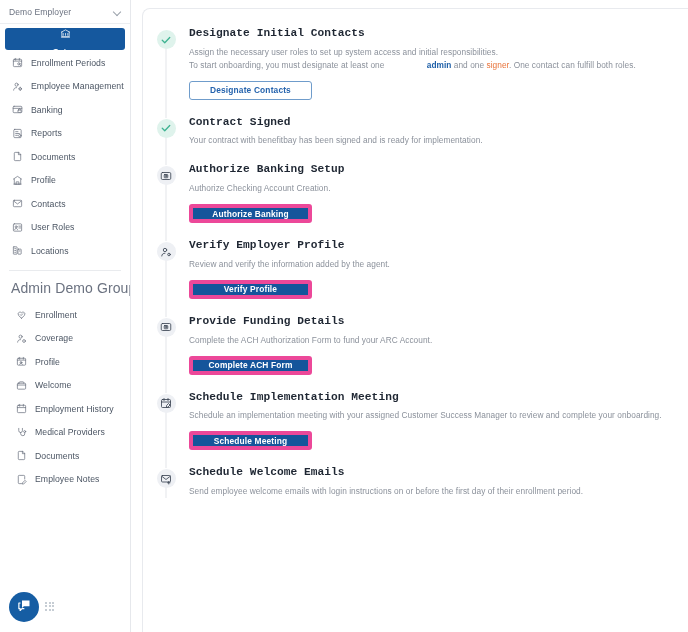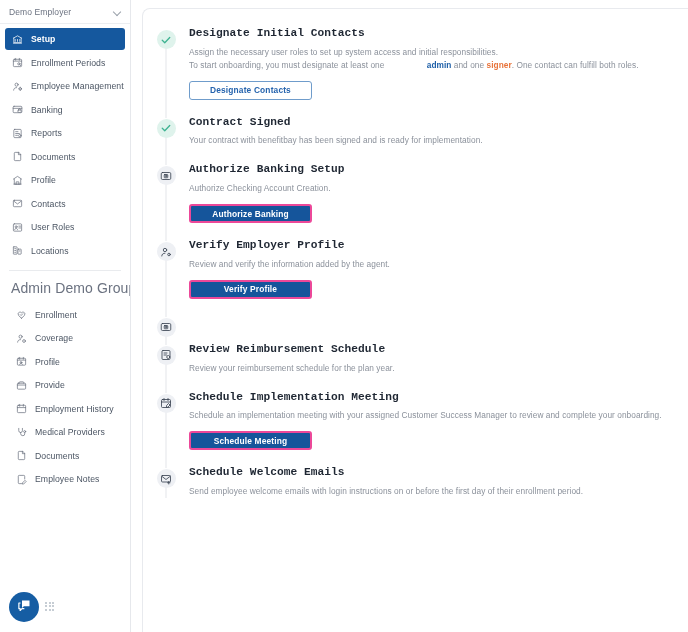--- a/index.html
+++ b/index.html
@@ -42,21 +42,21 @@
   .nav-item {
     display: flex; align-items: center; gap: 8px;
     height: 22px; border-radius: 3px; padding: 0 7px;
     margin-bottom: 1.5px; cursor: pointer;
   }
   .nav-item .nav-label {
     font-size: 8.7px; color: #4b5563; white-space: nowrap; letter-spacing: .05px;
   }
   .nav-item .ico { width: 11px; height: 11px; flex: 0 0 11px; display:block; }
   .nav-item .ico svg { display:block; width:11px; height:11px; }
-  .nav-item.active { background: #15589e; }
+  .nav-item.active { background: #15589e; flex-direction: column; }
   .nav-item.active .nav-label { color: #ffffff; font-weight: 600; }
   .nav-item.active .ico svg { stroke: #ffffff; }
   .nav-divider { height:1px; background:#e9ebee; margin: 8px 9px 0 9px; }
   .nav-section-title {
     font-size: 14px; color: #6b7280; padding: 9px 11px 4px 11px;
     letter-spacing: .1px; white-space: nowrap;
   }
   .nav-item-sub { padding-left: 11px; }
 
   
@@ -107,28 +107,28 @@
   .marker svg { display: block; }
   .step-body { flex: 1; padding-right: 10px; padding-bottom: 10px; }
   .step-title {
     font-size: 11.2px; font-weight: 700; color: #1f2733;
     letter-spacing: .05px; margin-bottom: 6px; line-height: 1.15; font-family: Liberation Mono, monospace;
   }
   .step-desc {
     font-size: 8.3px; color: #8b919b; line-height: 1.55; letter-spacing: .05px;
   }
   .step-desc .em-admin { color: #1d5fa8; font-weight: 700; padding-left: 40px; }
-  .step-desc .em-signer { color: #e8733a; font-weight: 700; margin-top: 48px; }
+  .step-desc .em-signer { color: #e8733a; font-weight: 400; margin-top: 48px; }
   .btn {
     margin-top: 9px; height: 19px; min-width: 123px;
     display: inline-flex; align-items: center; justify-content: center;
     font-size: 8.4px; font-weight: 700; letter-spacing: .15px;
     border-radius: 3px; cursor: pointer; padding: 1px 12px;
   }
-  .btn.primary { background: #15559b; color: #ffffff; border: 2px solid #ec4899; }
+  .btn.primary { background: #15559b; color: #ffffff; border: 4px solid #ec4899; }
   .btn.outline { background: #ffffff; color: #2563ad; border: 1px solid #6f9ccb; }
 </style>
 </head>
 <body>
 
 <div class="app">
 
   <aside class="sidebar">
 
     <div class="org-switch">
@@ -279,21 +279,21 @@
           <span class="nav-label">Profile</span>
         </div>
         <div class="nav-item nav-item-sub">
           <span class="ico">
             <svg viewBox="0 0 24 24" fill="none" stroke="#6b7280" stroke-width="1.6" stroke-linecap="round" stroke-linejoin="round">
               <rect x="3" y="7" width="18" height="13" rx="2"></rect>
               <path d="M7 7V5.6A1.6 1.6 0 018.6 4h6.8A1.6 1.6 0 0117 5.6V7"></path>
               <path d="M3 11h18"></path>
             </svg>
           </span>
-          <span class="nav-label">Provide</span>
+          <span class="nav-label">Welcome</span>
         </div>
         <div class="nav-item nav-item-sub">
           <span class="ico">
             <svg viewBox="0 0 24 24" fill="none" stroke="#6b7280" stroke-width="1.6" stroke-linecap="round" stroke-linejoin="round">
               <rect x="3" y="5" width="18" height="16" rx="2"></rect>
               <path d="M3 10h18M8 3v4M16 3v4"></path>
             </svg>
           </span>
           <span class="nav-label">Employment History</span>
         </div>
@@ -408,36 +408,21 @@
             <div class="step-rail">
               <div class="line"></div>
               <div class="marker pending">
                 <svg width="12" height="12" viewBox="0 0 24 24" fill="none" stroke="#3c4654" stroke-width="1.7" stroke-linecap="round" stroke-linejoin="round">
                   <rect x="2.5" y="5" width="19" height="14" rx="2.5"></rect>
                   <rect x="8.5" y="9" width="7" height="6.5" rx="1"></rect>
                   <circle cx="12" cy="12" r="1.3"></circle>
                 </svg>
               </div>
             </div>
-          </div>
-          <div class="step">
-            <div class="step-rail">
-              <div class="line"></div>
-              <div class="marker pending">
-                <svg width="12" height="12" viewBox="0 0 24 24" fill="none" stroke="#3c4654" stroke-width="1.7" stroke-linecap="round" stroke-linejoin="round">
-                  <rect x="4" y="3" width="16" height="18" rx="2"></rect>
-                  <path d="M8 8h6M8 12h5"></path>
-                  <circle cx="16.5" cy="16" r="3" fill="#fff"></circle>
-                </svg>
-              </div>
-            </div>
-            <div class="step-body">
-              <div class="step-title">Review Reimbursement Schedule</div>
-              <div class="step-desc">Review your reimbursement schedule for the plan year.</div>
-            </div>
+            <div class="step-body"><div class="step-title">Provide Funding Details</div><div class="step-desc">Complete the ACH Authorization Form to fund your ARC Account.</div><div class="btn primary">Complete ACH Form</div></div>
           </div>
           <div class="step">
             <div class="step-rail">
               <div class="line"></div>
               <div class="marker pending">
                 <svg width="12" height="12" viewBox="0 0 24 24" fill="none" stroke="#3c4654" stroke-width="1.7" stroke-linecap="round" stroke-linejoin="round">
                   <rect x="3" y="5" width="18" height="16" rx="2"></rect>
                   <path d="M3 10h18M8 3v4M16 3v4"></path>
                   <path d="M17.5 13.5l2.5 2.5-4.5 4.5H13v-2.5z"></path>
                 </svg>

